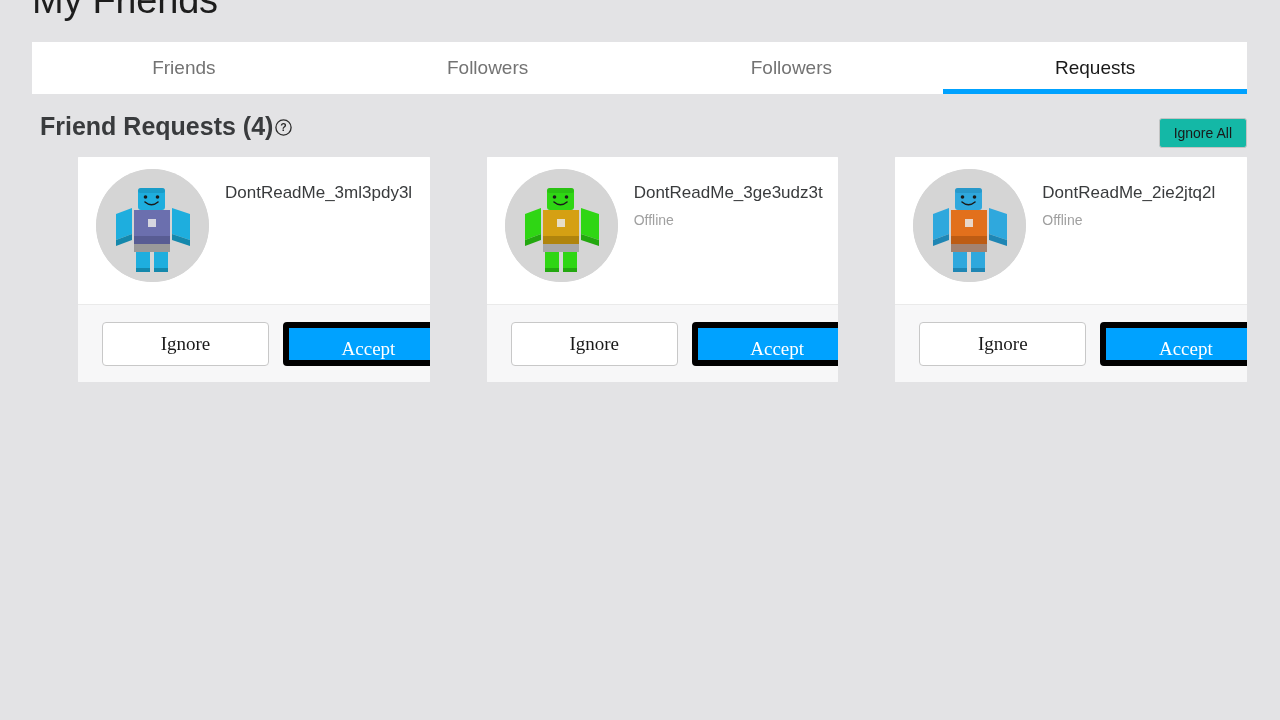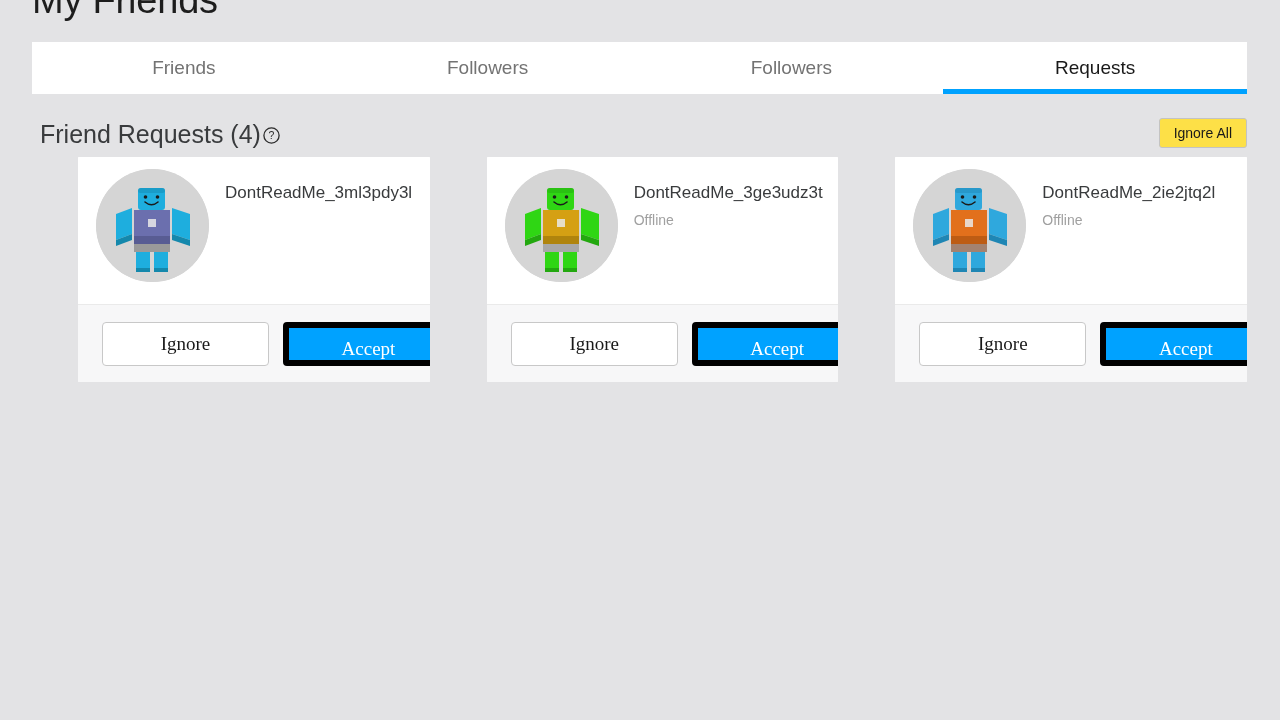--- a/index.html
+++ b/index.html
@@ -77,25 +77,25 @@
     position: absolute;
     left: 32px;
     top: 108px;
     width: 1215px;
     height: 44px;
   }
 
   .section-title {
     position: absolute;
     left: 8px;
-    top: 8px;
+    top: 0;
     display: flex;
     align-items: center;
     font-size: 25px;
-    font-weight: 400;
+    font-weight: 700;
     color: #393b3d;
     line-height: 36px;
     white-space: nowrap;
   }
 
   .help-icon {
     display: inline-flex;
     align-items: center;
     justify-content: center;
     width: 17px;
@@ -106,21 +106,21 @@
   }
 
   .help-icon svg { display: block; }
 
   .ignore-all-btn {
     position: absolute;
     right: 0;
     top: 10px;
     height: 30px;
     padding: 0 14px;
-    background: #fde047;
+    background: #14b8a6;
     border: 1px solid #c3c3c3;
     border-radius: 3px;
     font-family: "Liberation Sans", sans-serif;
     font-size: 14px;
     color: #191919;
     cursor: pointer;
     line-height: 28px;
   }
 
   

